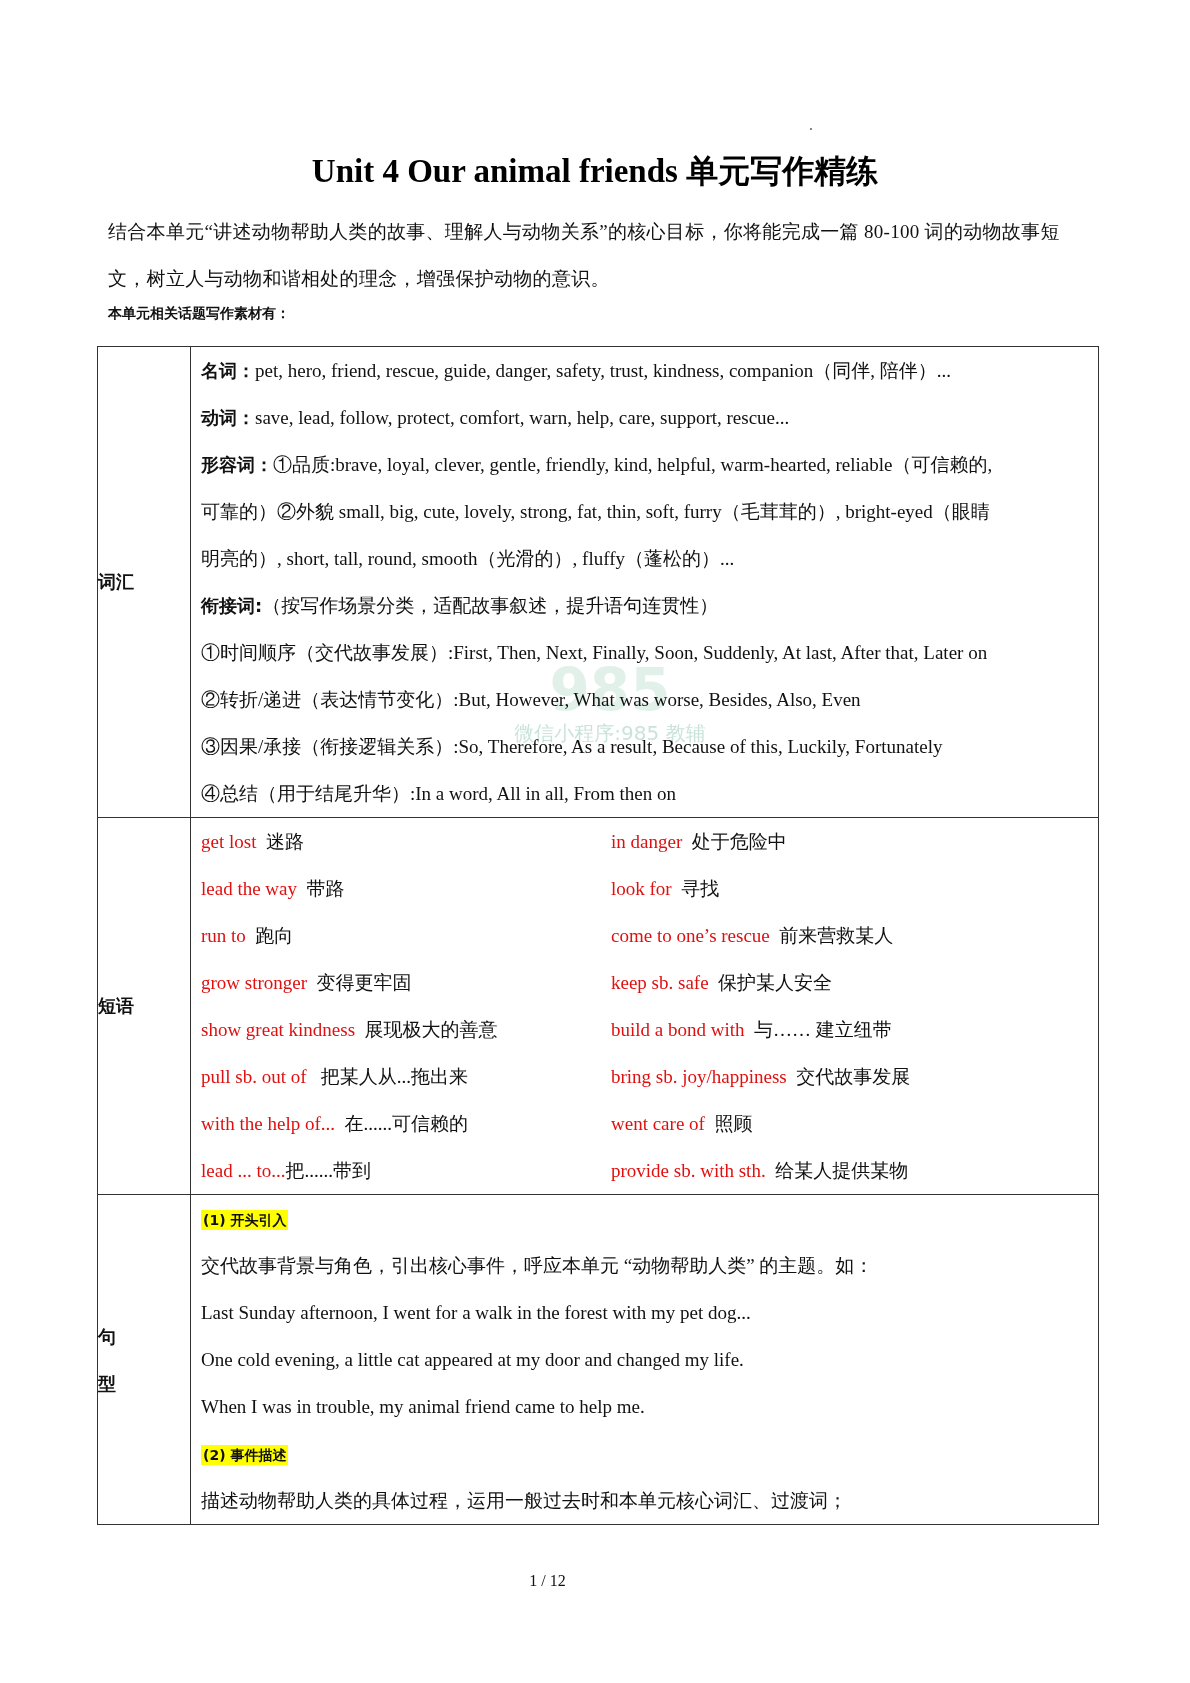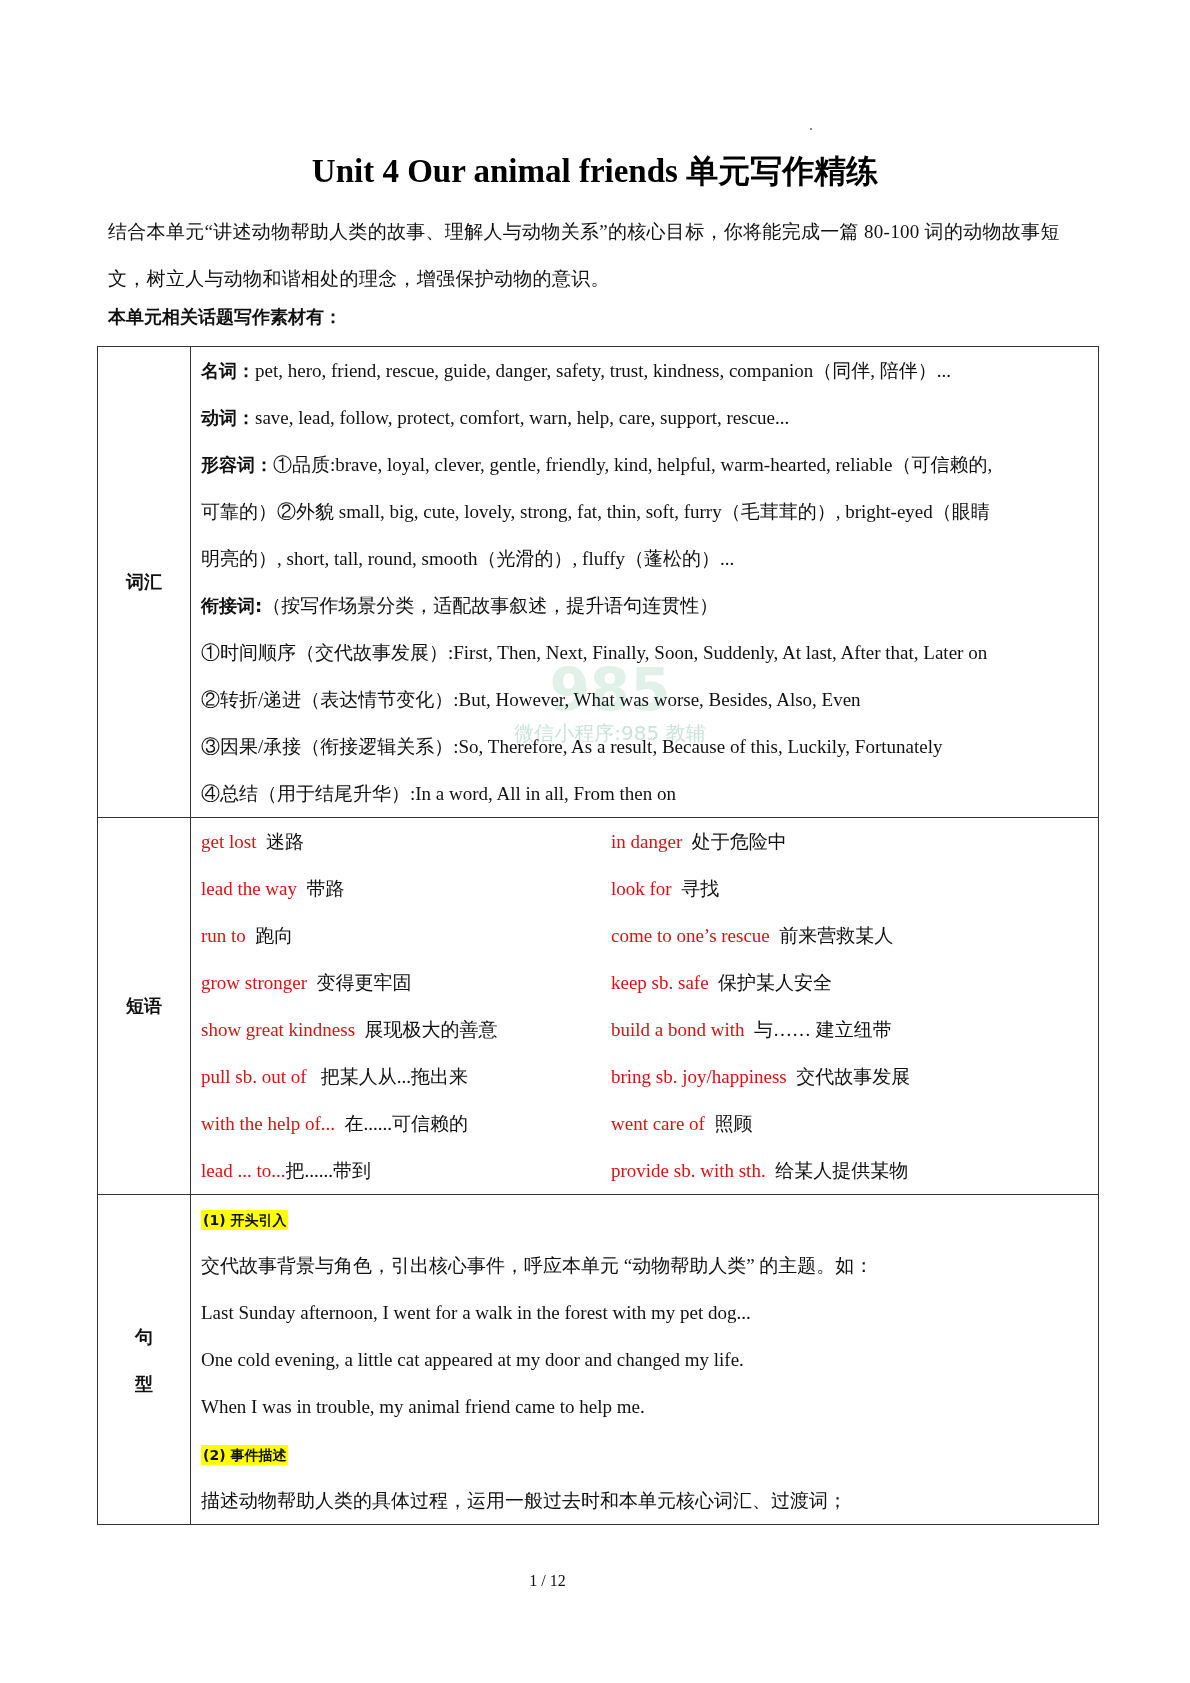--- a/index.html
+++ b/index.html
@@ -13,29 +13,29 @@
     position: absolute; left: 0; width: 1190px; top: 150px; text-align: center;
     font-size: 33px; font-weight: bold; color: #000;
   }
   .title .cn { font-family: "DejaVu Sans", sans-serif; font-size: 32px; }
   .intro {
     position: absolute; left: 108px; top: 208px; width: 985px;
     font-size: 19px; line-height: 47px; letter-spacing: 0.3px;
   }
   .subhead {
     position: absolute; left: 108px; top: 305px;
-    font-family: Liberation Serif, serif; font-weight: bold; font-size: 18px; text-align: center;
+    font-family: Liberation Serif, serif; font-weight: bold; font-size: 14px; text-align: center;
   }
   table.main {
     position: absolute; left: 97px; top: 346px; width: 1002px;
     border-collapse: collapse; font-size: 19px;
   }
   table.main td { border: 1.5px solid #333; vertical-align: top; padding: 0; }
   td.label {
-    width: 92px; text-align: center; vertical-align: middle !important;
+    width: 92px; vertical-align: middle !important;
     font-family: "DejaVu Sans", sans-serif; font-weight: bold; font-size: 18px;
   }
   .line { height: 47px; line-height: 47px; white-space: nowrap; padding-left: 10px; }
   .b { font-family: "DejaVu Sans", sans-serif; font-weight: bold; font-size: 18px; }
   .red { color: #e01010; margin-top: 24px; }
   .pgrid { display: grid; grid-template-columns: 410px 1fr; }
   .pgrid .cell { height: 47px; line-height: 47px; white-space: nowrap; padding-left: 10px; }
   .hl { background: #ffff00; font-family: "DejaVu Sans", sans-serif; font-weight: bold; font-size: 14px; padding: 2px 2px; }
   .vlabel { line-height: 47px; }
   .watermark {

